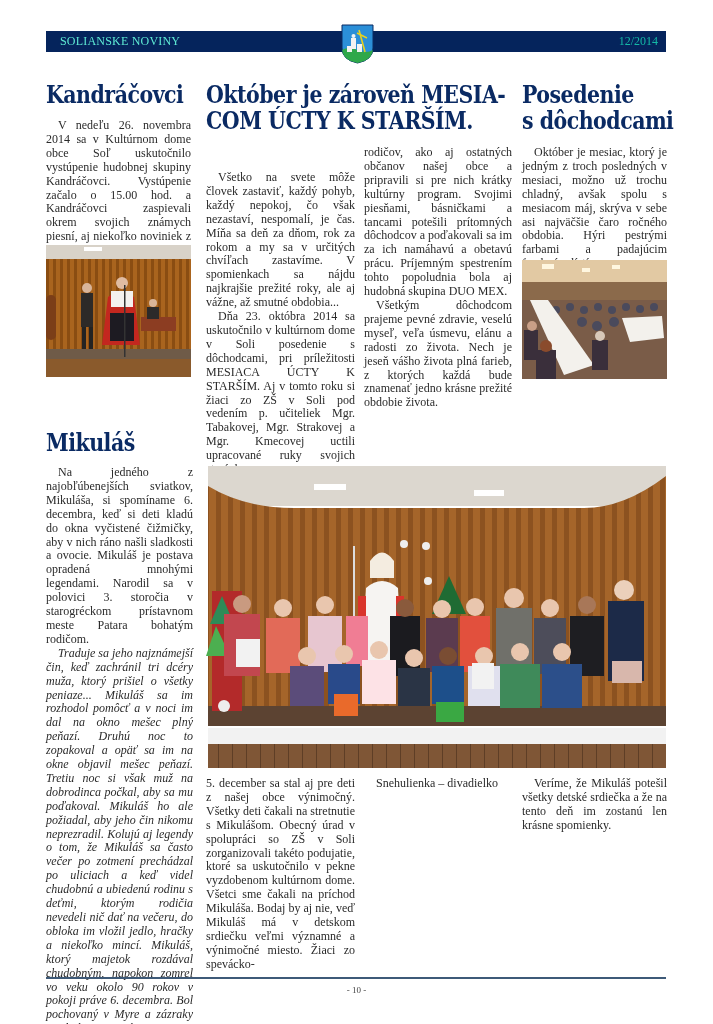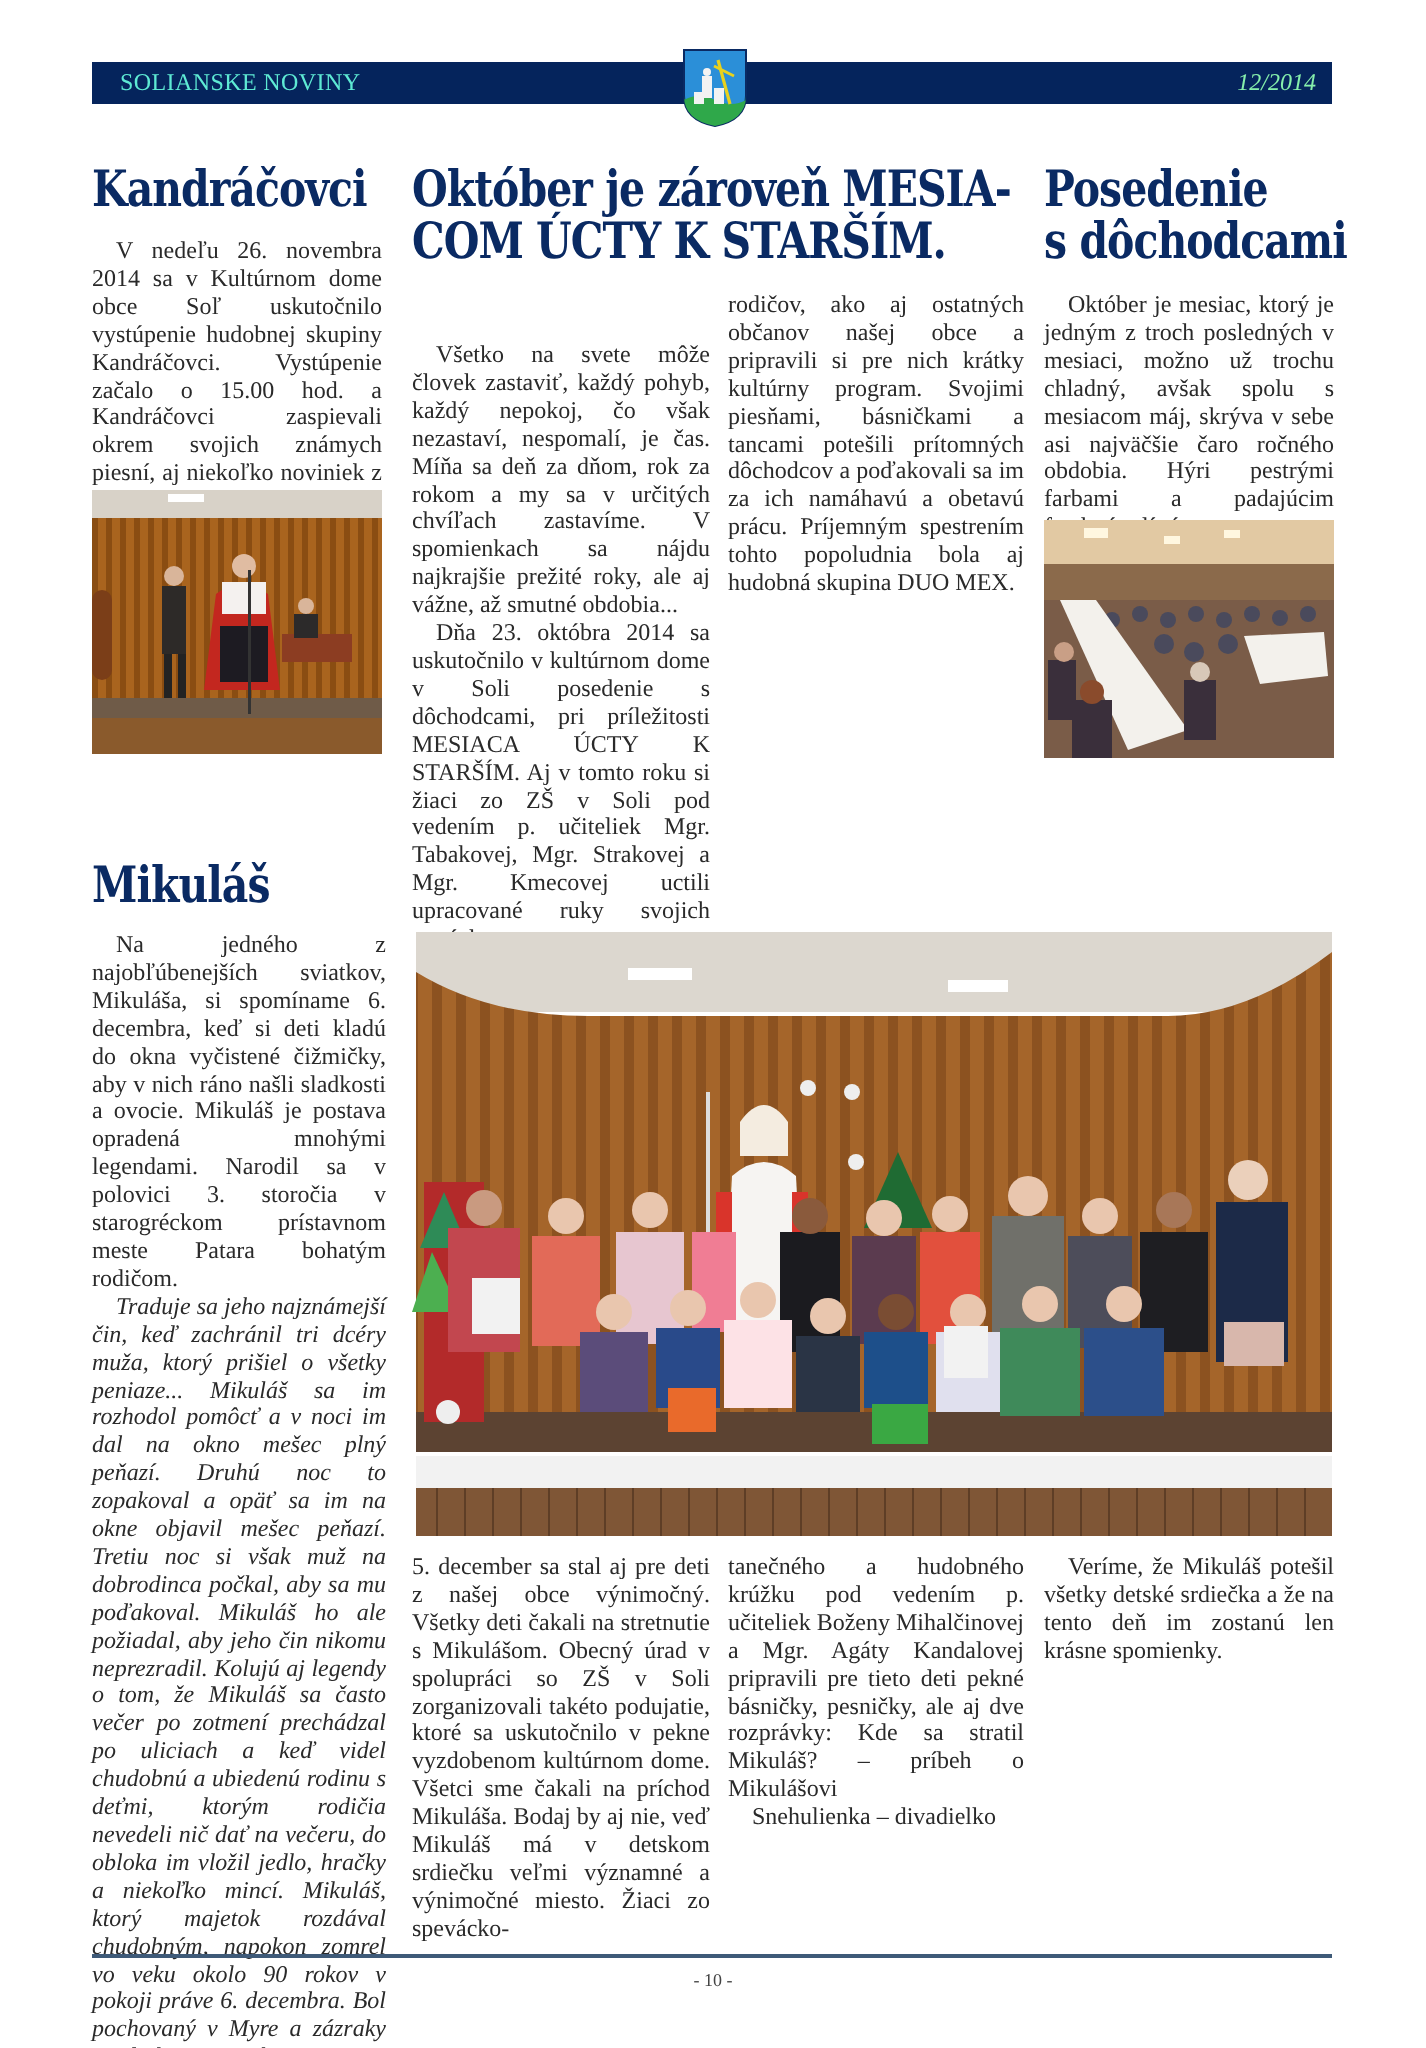--- a/index.html
+++ b/index.html
@@ -1,19 +1,19 @@
 <!DOCTYPE html>
 <html><head>
 <meta charset="utf-8">
 <style>
   html,body{margin:0;padding:0;background:#fff;}
   body{width:713px;height:1024px;position:relative;overflow:hidden;font-family:"Liberation Serif","DejaVu Serif",serif;color:#2a2a2a;}
   .masthead{position:absolute;left:46px;top:31px;width:620px;height:21px;background:#05245c;}
   .masthead .name{position:absolute;left:14px;top:3px;color:#5eead4;font-size:12px;letter-spacing:0.2px;}
-  .masthead .issue{position:absolute;right:8px;top:3px;color:#86efac;font-size:12px;font-style:italic;}
+  .masthead .issue{position:absolute;right:8px;top:3px;color:#14b8a6;font-size:12px;}
   .crest{position:absolute;left:341px;top:24px;width:33px;height:40px;}
   .col{position:absolute;font-size:12px;line-height:13.9px;text-align:justify;}
   .col p{margin:0;text-indent:12px;}
   .col p.noind{text-indent:0;}
   .col p.gap{margin-top:0;font-style:italic;}
   h1,h2{margin:0;font-family:"DejaVu Serif","Liberation Serif",serif;font-weight:bold;color:#0a2a63;letter-spacing:-0.6px;transform:scaleX(0.82);transform-origin:left top;white-space:nowrap;}
   .title{position:absolute;font-size:25px;line-height:26px;}
   .photo{position:absolute;overflow:hidden;}
   .footer-line{position:absolute;left:46px;top:977px;width:620px;height:2px;background:#3e5a78;}
   .pagenum{position:absolute;left:0;width:713px;top:985px;text-align:center;font-size:9px;color:#444;}
@@ -70,20 +70,21 @@
 </div>
 
 <h1 class="title" style="left:206px;top:82px;">Október je zároveň MESIA-</h1>
 <h1 class="title" style="left:206px;top:108px;">COM ÚCTY K STARŠÍM.</h1>
 <div class="col" style="left:206px;top:146px;width:149px;margin-top:25px;">
   <p>Všetko na svete môže človek zastaviť, každý pohyb, každý nepokoj, čo však nezastaví, nespomalí, je čas. Míňa sa deň za dňom, rok za rokom a my sa v určitých chvíľach zastavíme. V spomienkach sa nájdu najkrajšie prežité roky, ale aj vážne, až smutné obdobia...</p>
   <p>Dňa 23. októbra 2014 sa uskutočnilo v kultúrnom dome v Soli posedenie s dôchodcami, pri príležitosti MESIACA ÚCTY K STARŠÍM.  Aj v tomto roku si žiaci zo ZŠ v Soli pod vedením p. učiteliek Mgr. Tabakovej, Mgr. Strakovej a Mgr. Kmecovej uctili upracované ruky svojich starých</p>
 </div>
 <div class="col" style="left:364px;top:146px;width:148px;">
   <p class="noind">rodičov, ako aj ostatných občanov našej obce a pripravili si pre nich krátky kultúrny program. Svojimi piesňami, básničkami a tancami potešili prítomných dôchodcov a poďakovali sa im za ich namáhavú a obetavú prácu. Príjemným spestrením tohto popoludnia bola aj hudobná skupina DUO MEX.</p>
+  <p>Všetkým dôchodcom prajeme pevné zdravie, veselú myseľ, veľa úsmevu, elánu a radosti zo života. Nech je jeseň vášho života plná farieb, z ktorých každá bude znamenať jedno krásne prežité obdobie života.</p>
 </div>
 
 <h1 class="title" style="left:522px;top:82px;">Posedenie</h1>
 <h1 class="title" style="left:522px;top:108px;">s dôchodcami</h1>
 <div class="col" style="left:522px;top:146px;width:145px;">
   <p>Október je mesiac, ktorý je jedným z troch posledných v mesiaci, možno už trochu chladný, avšak spolu s mesiacom máj, skrýva v sebe asi  najväčšie čaro ročného obdobia. Hýri pestrými farbami a padajúcim farebným lístím.</p>
 </div>
 <div class="photo" style="left:522px;top:260px;width:145px;height:119px;">
   <svg width="145" height="119" viewBox="0 0 145 119">
     <rect width="145" height="22" fill="#e2c9a3"></rect>
@@ -210,21 +211,20 @@
       <rect x="268" y="197" width="22" height="26" fill="#f2f2f2"></rect>
     </g>
     <circle cx="20" cy="240" r="6" fill="#eee"></circle>
   </svg>
 </div>
 
 <div class="col" style="left:206px;top:777px;width:149px;">
   <p class="noind">5. december sa stal aj pre deti z našej obce výnimočný. Všetky deti čakali  na stretnutie s Mikulášom. Obecný úrad v spolupráci so ZŠ v Soli zorganizovali takéto podujatie, ktoré sa uskutočnilo v pekne vyzdobenom kultúrnom dome. Všetci sme čakali na príchod Mikuláša. Bodaj by aj nie, veď Mikuláš má v detskom srdiečku veľmi významné a výnimočné miesto. Žiaci zo spevácko-</p>
 </div>
 <div class="col" style="left:364px;top:777px;width:148px;">
-  <p class="noind">tanečného a hudobného krúžku pod vedením p. učiteliek Boženy Mihalčinovej a Mgr. Agáty Kandalovej pripravili pre tieto deti pekné básničky, pesničky, ale aj dve rozprávky: Kde sa stratil Mikuláš? – príbeh o Mikulášovi</p>
   <p>Snehulienka – divadielko</p>
 </div>
 <div class="col" style="left:522px;top:777px;width:145px;">
   <p>Veríme, že Mikuláš potešil všetky detské srdiečka a že na tento deň im zostanú len krásne spomienky.</p>
 </div>
 
 <div class="footer-line"></div>
 <div class="pagenum">- 10 -</div>
 
 </body></html>

